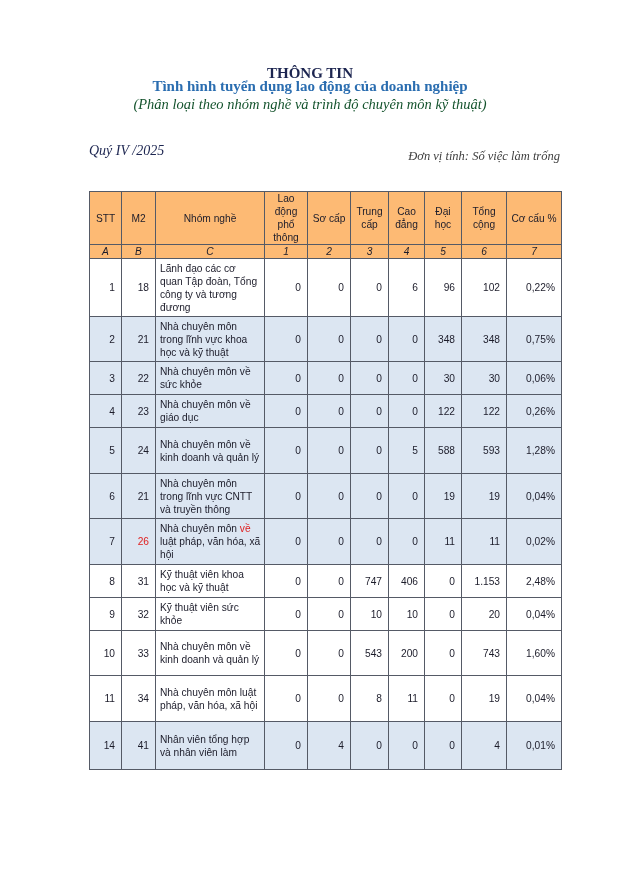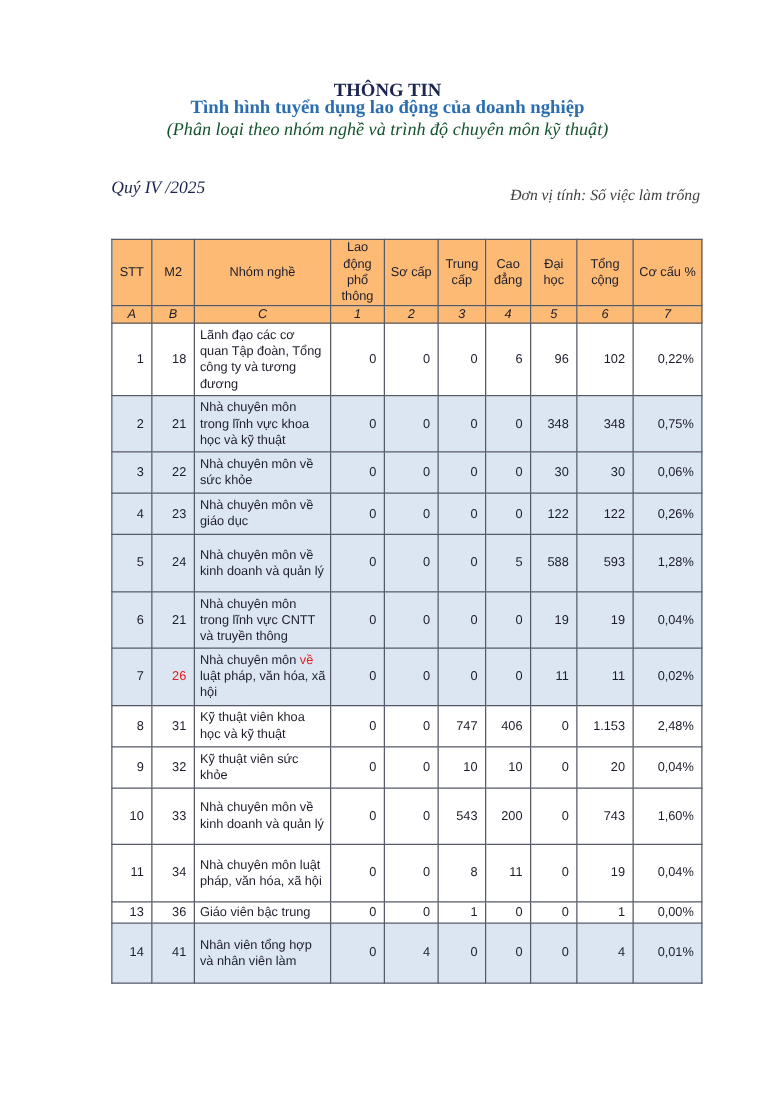--- a/index.html
+++ b/index.html
@@ -212,32 +212,20 @@
         <td class="num">34</td>
         <td class="name">Nhà chuyên môn luật pháp, văn hóa, xã hội</td>
         <td class="num">0</td>
         <td class="num">0</td>
         <td class="num">8</td>
         <td class="num">11</td>
         <td class="num">0</td>
         <td class="num">19</td>
         <td class="num">0,04%</td>
       </tr>
-      <tr style="height: 17px;">
-        <td class="num">13</td>
-        <td class="num">36</td>
-        <td class="name">Giáo viên bậc trung</td>
-        <td class="num">0</td>
-        <td class="num">0</td>
-        <td class="num">1</td>
-        <td class="num">0</td>
-        <td class="num">0</td>
-        <td class="num">1</td>
-        <td class="num">0,00%</td>
-      </tr>
       <tr class="hl" style="height: 48px;">
         <td class="num">14</td>
         <td class="num">41</td>
         <td class="name">Nhân viên tổng hợp và nhân viên làm</td>
         <td class="num">0</td>
         <td class="num">4</td>
         <td class="num">0</td>
         <td class="num">0</td>
         <td class="num">0</td>
         <td class="num">4</td>

